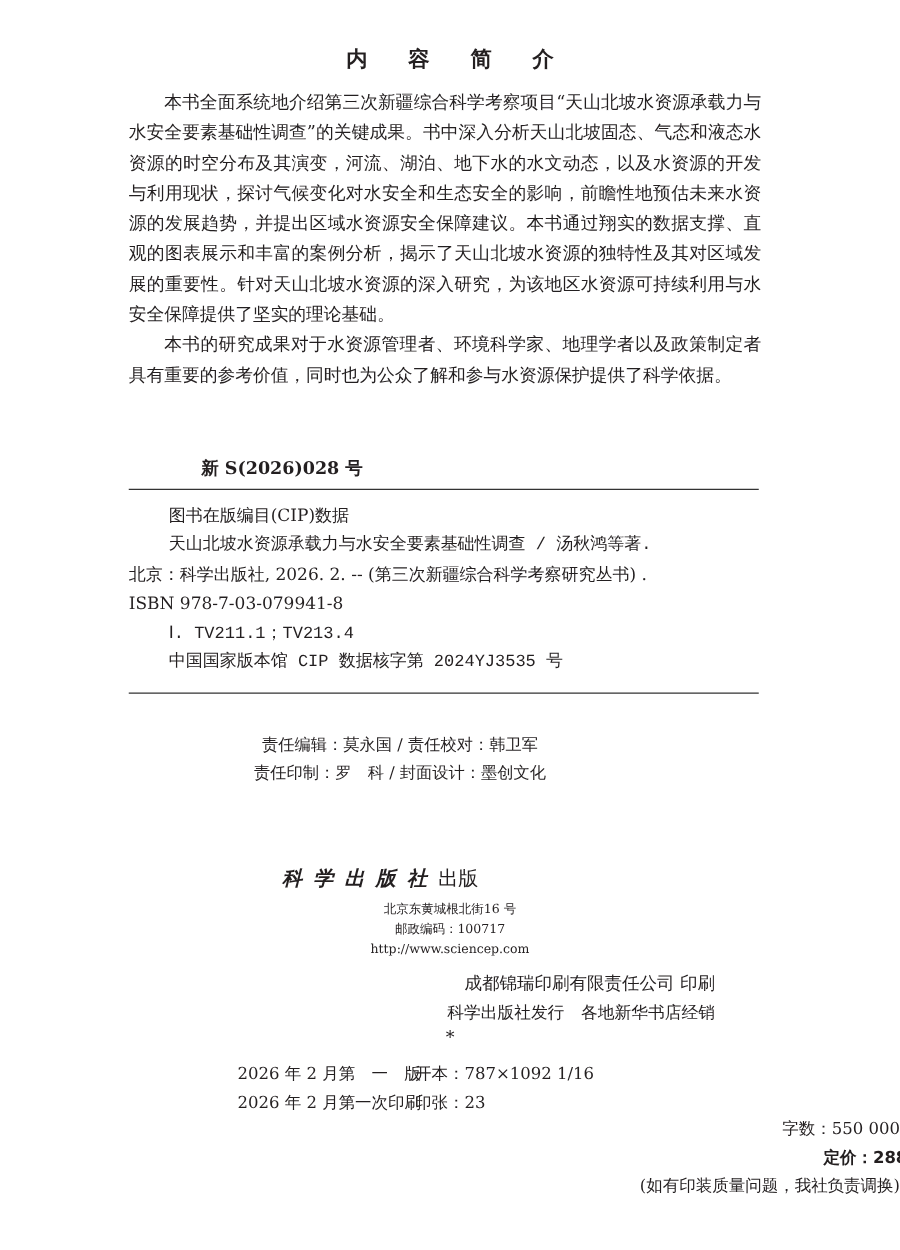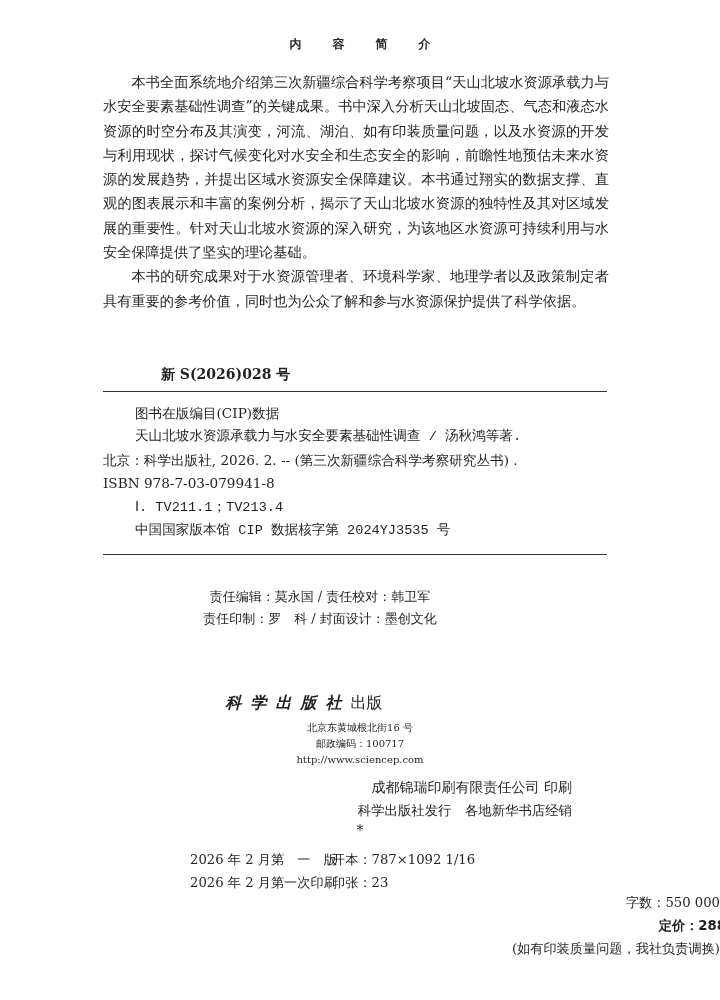--- a/index.html
+++ b/index.html
@@ -1,20 +1,20 @@
 <!DOCTYPE html>
 <html><head>
 <meta charset="utf-8">
 <style>
   html, body { margin: 0; padding: 0; background: #ffffff; }
   body { width: 720px; height: 1000px; position: relative; overflow: hidden; color: #231f20;
          font-family: "DejaVu Serif", "Liberation Serif", serif; }
   .abs { position: absolute; }
-  .title { top: 36px; left: 0; width: 720px; text-align: center; font-size: 12px; font-weight: bold;
-           font-family: Liberation Serif, serif; letter-spacing: 14px; text-indent: 14px; }
+  .title { top: 36px; left: 0; width: 720px; text-align: center; font-size: 17px; font-weight: bold;
+           font-family: Liberation Sans, sans-serif; letter-spacing: 14px; text-indent: 14px; }
   .intro { left: 103px; width: 506px; top: 70px; font-size: 14.2px; line-height: 24.3px; text-align: justify; }
   .intro p { margin: 0; text-indent: 2em; }
   .code { left: 135px; top: 366px; font-size: 14px; font-weight: bold; margin-left: 26px; }
   .rule { left: 103px; width: 504px; height: 0; border-top: 1px solid #333; }
   .cip { left: 103px; width: 506px; top: 402px; font-size: 13.6px; line-height: 23.4px; }
   .cip div { white-space: nowrap; }
   .cip .head { font-weight: normal; padding-left: 32px; }
   .cip .ind { padding-left: 32px; font-family: Liberation Mono, monospace; }
   .credits { left: 0; width: 640px; top: 586px; text-align: center; font-size: 13px; line-height: 22px;
              font-family: "DejaVu Serif", serif; }
@@ -29,21 +29,21 @@
   .spec .c1 { display: inline-block; width: 142px; }
   .center { left: 0; width: 720px; text-align: right; font-size: 13.2px; }
   .price { font-family: "DejaVu Sans", sans-serif; font-weight: bold; padding-left: 47px; }
 </style>
 </head>
 <body>
 
 <div class="abs title">内 容 简 介</div>
 
 <div class="abs intro">
-  <p>本书全面系统地介绍第三次新疆综合科学考察项目“天山北坡水资源承载力与水安全要素基础性调查”的关键成果。书中深入分析天山北坡固态、气态和液态水资源的时空分布及其演变，河流、湖泊、如有印装质量问题，以及水资源的开发与利用现状，探讨气候变化对水安全和生态安全的影响，前瞻性地预估未来水资源的发展趋势，并提出区域水资源安全保障建议。本书通过翔实的数据支撑、直观的图表展示和丰富的案例分析，揭示了天山北坡水资源的独特性及其对区域发展的重要性。针对天山北坡水资源的深入研究，为该地区水资源可持续利用与水安全保障提供了坚实的理论基础。</p>
+  <p>本书全面系统地介绍第三次新疆综合科学考察项目“天山北坡水资源承载力与水安全要素基础性调查”的关键成果。书中深入分析天山北坡固态、气态和液态水资源的时空分布及其演变，河流、湖泊、地下水的水文动态，以及水资源的开发与利用现状，探讨气候变化对水安全和生态安全的影响，前瞻性地预估未来水资源的发展趋势，并提出区域水资源安全保障建议。本书通过翔实的数据支撑、直观的图表展示和丰富的案例分析，揭示了天山北坡水资源的独特性及其对区域发展的重要性。针对天山北坡水资源的深入研究，为该地区水资源可持续利用与水安全保障提供了坚实的理论基础。</p>
   <p>本书的研究成果对于水资源管理者、环境科学家、地理学者以及政策制定者具有重要的参考价值，同时也为公众了解和参与水资源保护提供了科学依据。</p>
 </div>
 
 <div class="abs code">新 S(2026)028 号</div>
 
 <div class="abs rule" style="top:391px"></div>
 
 <div class="abs cip">
   <div class="head">图书在版编目(CIP)数据</div>
   <div class="ind">天山北坡水资源承载力与水安全要素基础性调查 / 汤秋鸿等著.</div>

